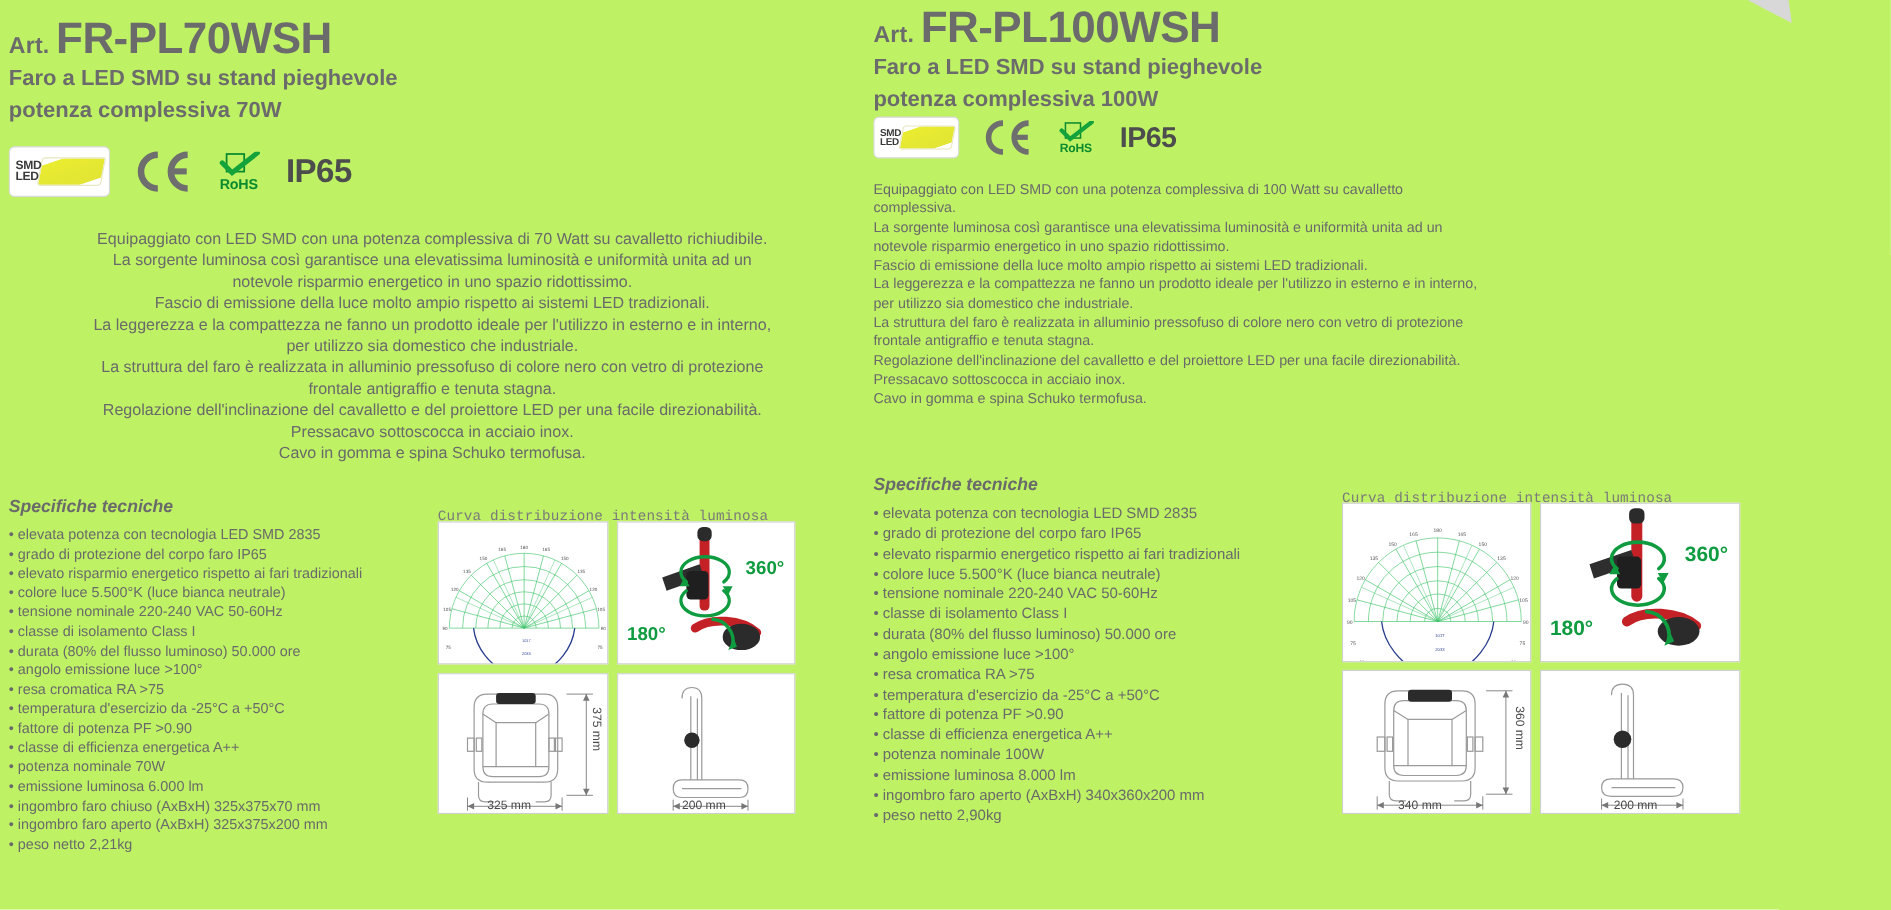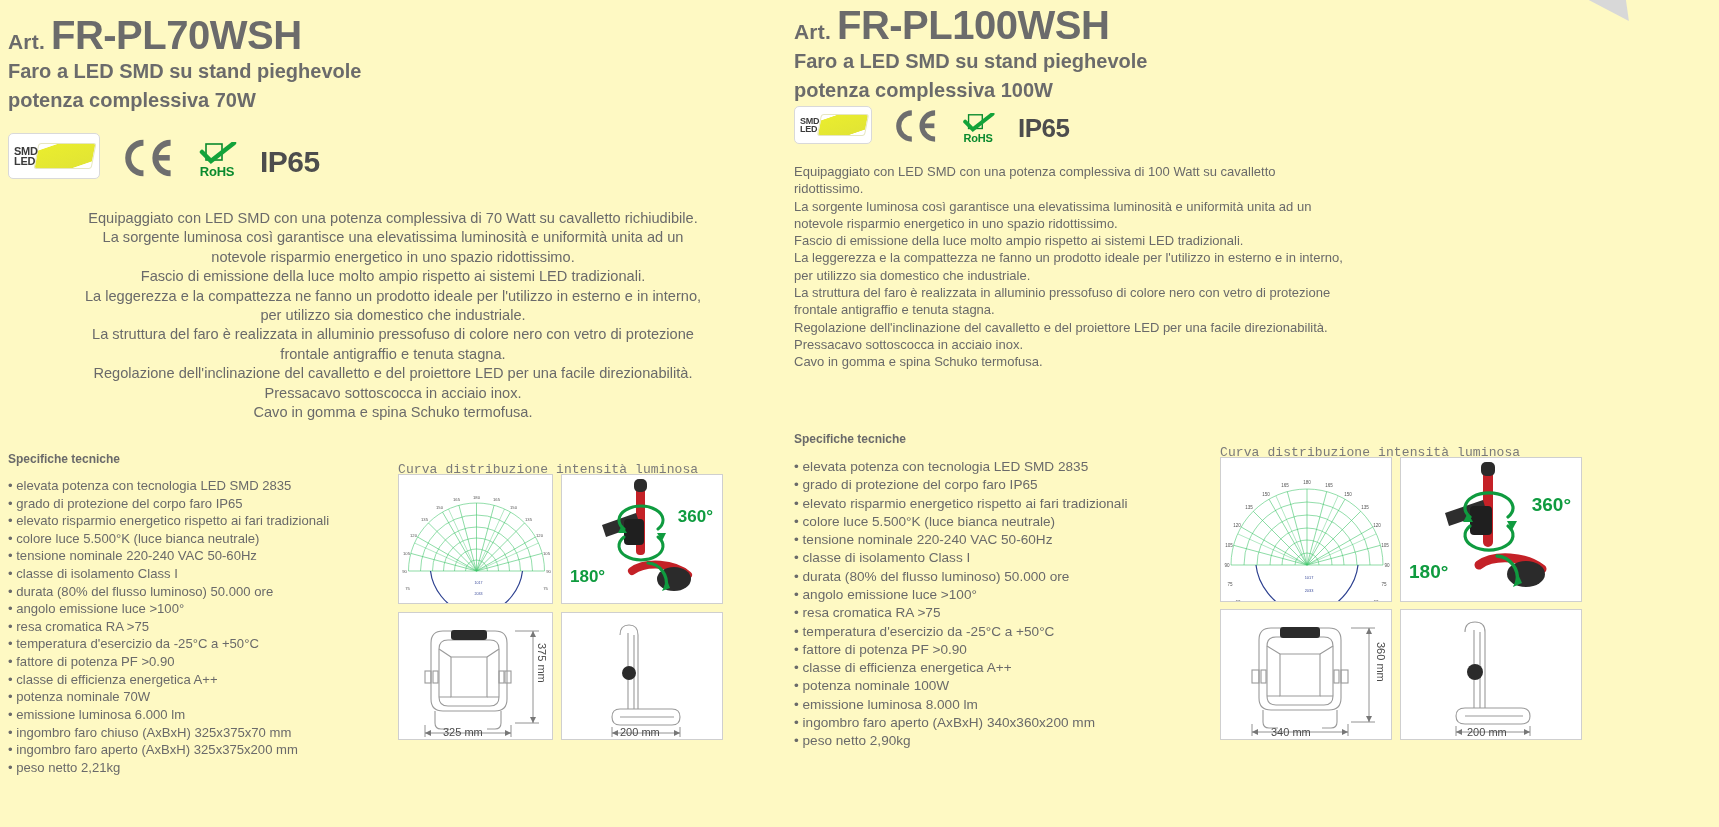--- a/index.html
+++ b/index.html
@@ -2,21 +2,21 @@
 <html><head>
 <meta charset="utf-8">
 <style>
   * { box-sizing: border-box; margin: 0; padding: 0; }
   html, body {
     width: 1719px; height: 827px;
     background: #ffffff;
     font-family: "Liberation Sans", sans-serif;
     overflow: hidden;
   }
-  .page { position: relative; width: 1719px; height: 827px; background:#fef9c3; }
+  .page { position: relative; width: 1719px; height: 827px; background:#bef264; }
 
   
   .product { position: absolute; top: 0; height: 827px; }
   .product-left  { left: 0px;   width: 790px; }
   .product-right { left: 786px; width: 933px; }
 
   .head { padding: 0; }
   .art-line { display: flex; align-items: baseline; white-space: nowrap; }
   .art-prefix {
     font-size: 21px; font-weight: bold; color: #6b6b6b;
@@ -25,21 +25,21 @@
   .art-code {
     font-size: 40px; font-weight: bold; color: #6b6b6b;
     letter-spacing: -0.5px; line-height: 1.05;
   }
   .art-sub {
     font-size: 20px; font-weight: bold; color: #6b6b6b;
     line-height: 1.28; margin-top: 3px; white-space: nowrap;
   }
 
   
-  .badges { display: flex; align-items: flex-end; gap: 18px; }
+  .badges { display: flex; align-items: center; gap: 18px; }
   .smd-badge {
     width: 92px; height: 46px; border: 1.4px solid #d9d9d9; border-radius: 5px;
     background: #fff; position: relative; display: flex; align-items: center;
     padding-left: 5px; overflow: hidden;
   }
   .smd-badge .smdled {
     font-size: 11px; font-weight: bold; color: #3a3a3a; line-height: .92;
     letter-spacing: -0.3px; z-index: 2;
   }
   .smd-badge .chip {
@@ -50,21 +50,21 @@
   .ce-mark { width: 56px; height: 42px; }
   .rohs { display:flex; flex-direction: column; align-items:center; width: 50px; }
   .rohs .tick { width: 42px; height: 22px; }
   .rohs .rohs-txt { font-size: 13px; font-weight: bold; color: #0a8a2e; letter-spacing: -0.2px; }
   .ip65 { font-size: 30px; font-weight: bold; color: #4d4d4d; letter-spacing: -0.5px; }
 
   
   .desc { color: #6a6a6a; line-height: 1.33; }
   .desc p { margin: 0; }
 
-  .spec-title { font-size: 12px; font-weight: bold; color: #6a6a6a; }
+  .spec-title { font-size: 16px; font-weight: bold; color: #6a6a6a; font-style: italic; }
   .spec-list { list-style: none; color: #6a6a6a; line-height: 1.345; }
   .spec-list li { white-space: nowrap; }
   .spec-list li::before { content: "• "; }
 
   
   .fig-box { border: 1px solid #cfcfcf; background: #fff; position: relative; overflow:hidden; }
   .fig-caption {
     font-size: 13px; color: #7a7a7a; text-align: center;
     white-space: nowrap; letter-spacing: .1px; font-family: Liberation Mono, monospace;
   }
@@ -348,21 +348,21 @@
           <path d="M6 10 L15 19 L38 1" fill="none" stroke="#13a33a" stroke-width="4.5" stroke-linecap="round"></path>
         </svg>
         <span class="rohs-txt" style="font-size:11px;">RoHS</span>
       </div>
 
       <div class="ip65" style="font-size:26px;">IP65</div>
     </div>
 
     <div class="desc" style="position:absolute; left:8px; top:163px; width:920px; font-size:13px;">
       <p>Equipaggiato con LED SMD con una potenza complessiva di 100 Watt su cavalletto</p>
-      <p>ridottissimo.</p>
+      <p>complessiva.</p>
       <p>La sorgente luminosa così garantisce una elevatissima luminosità e uniformità unita ad un</p>
       <p>notevole risparmio energetico in uno spazio ridottissimo.</p>
       <p>Fascio di emissione della luce molto ampio rispetto ai sistemi LED tradizionali.</p>
       <p>La leggerezza e la compattezza ne fanno un prodotto ideale per l'utilizzo in esterno e in interno,</p>
       <p>per utilizzo sia domestico che industriale.</p>
       <p>La struttura del faro è realizzata in alluminio pressofuso di colore nero con vetro di protezione</p>
       <p>frontale antigraffio e tenuta stagna.</p>
       <p>Regolazione dell'inclinazione del cavalletto e del proiettore LED per una facile direzionabilità.</p>
       <p>Pressacavo sottoscocca in acciaio inox.</p>
       <p>Cavo in gomma e spina Schuko termofusa.</p>

